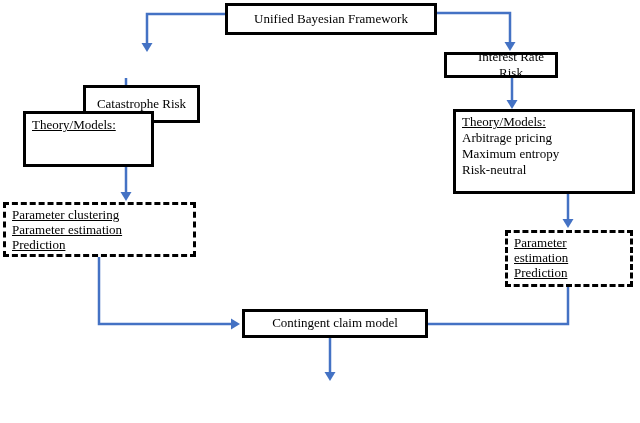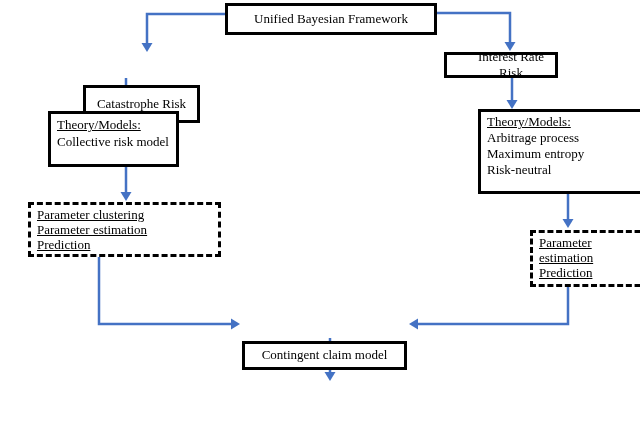--- a/index.html
+++ b/index.html
@@ -4,21 +4,21 @@
 <style>
   html,body{margin:0;padding:0;background:#fff;}
   .canvas{
     position:relative;width:640px;height:423px;background:#fff;
     font-family:"Liberation Serif","DejaVu Serif",serif;color:#000;overflow:hidden;
   }
   .connectors{position:absolute;left:0;top:0;width:640px;height:423px;pointer-events:none;}
   .box{position:absolute;box-sizing:border-box;background:#fff;border:3px solid #000;font-size:13px;line-height:1.25;}
   .centered{display:flex;align-items:center;justify-content:center;text-align:center;}
   .dashed{border-style:dashed;}
-  .pad{padding:2px 6px;margin-left:25px;}
+  .pad{padding:2px 6px;}
   .theory-heading{text-decoration:underline;}
   .lh17 .tline{line-height:17px;}
   .lh16 .tline{line-height:16px;}
   .lh15 .tline{line-height:15px;text-decoration:underline;}
 </style>
 </head>
 <body>
 
 <div class="canvas">
 
@@ -59,39 +59,38 @@
   <div class="box centered" style="left:83px;top:53px;width:117px;height:38px;margin-top:32px;">
     <span>Catastrophe Risk</span>
   </div>
 
   <div class="box centered" style="left:444px;top:52px;width:114px;height:26px;padding-left:20px;">
     <span>Interest Rate Risk</span>
   </div>
 
   <div class="box pad lh17" style="left:23px;top:111px;width:131px;height:56px;">
     <div class="tline theory-heading">Theory/Models:</div>
-    <div class="tline">Collective risk model</div>
   </div>
 
   <div class="box pad lh16" style="left:453px;top:109px;width:182px;height:85px;">
     <div class="tline theory-heading">Theory/Models:</div>
-    <div class="tline">Arbitrage process</div>
+    <div class="tline">Arbitrage pricing</div>
     <div class="tline">Maximum entropy</div>
     <div class="tline">Risk-neutral</div>
   </div>
 
   <div class="box dashed pad lh15" style="left:3px;top:202px;width:193px;height:55px;">
     <div class="tline">Parameter clustering</div>
     <div class="tline">Parameter estimation</div>
     <div class="tline">Prediction</div>
   </div>
 
   <div class="box dashed pad lh15" style="left:505px;top:230px;width:128px;height:57px;">
     <div class="tline">Parameter estimation</div>
     <div class="tline">Prediction</div>
   </div>
 
-  <div class="box centered" style="left:242px;top:309px;width:165px;height:29px;margin-top:32px;">
+  <div class="box centered" style="left:242px;top:309px;width:186px;height:29px;">
     <span>Contingent claim model</span>
   </div>
 
 
 </div>
 
 </body></html>

